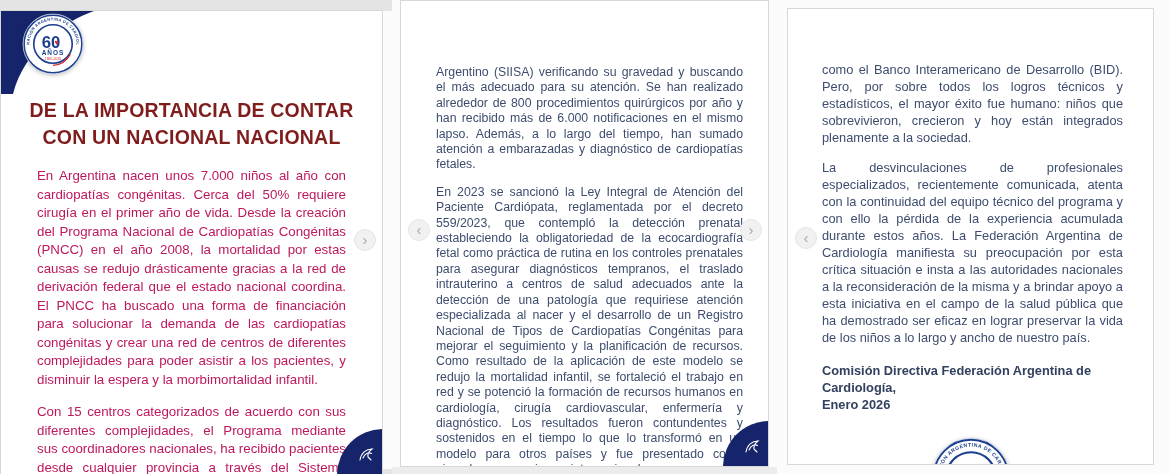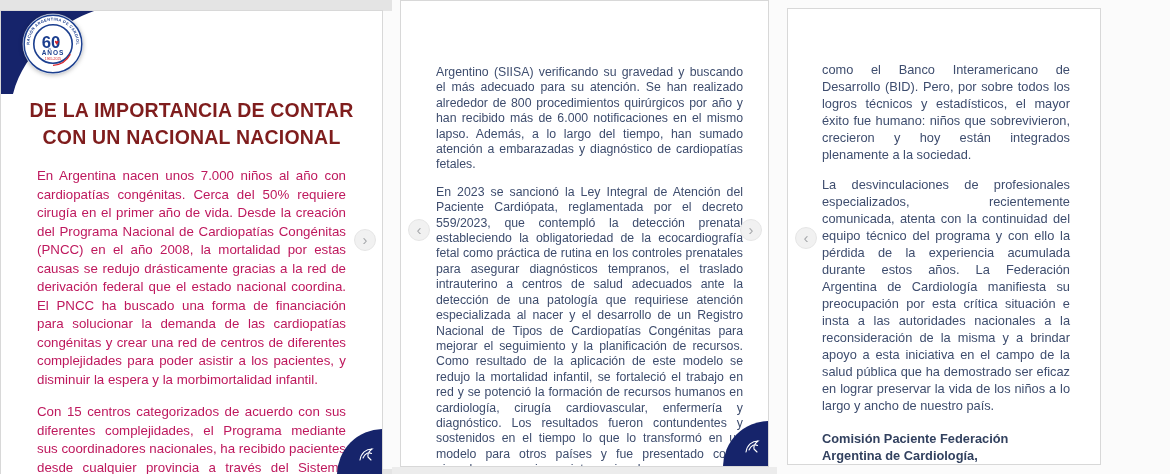--- a/index.html
+++ b/index.html
@@ -22,21 +22,21 @@
 
   .page{
     position:absolute;
     background:#fff;
     border:1px solid #d8d8d8;
     box-sizing:border-box;
     overflow:hidden;
   }
   #page1{left:0;top:10px;width:383px;height:464px;border-bottom:none;}
   #page2{left:400px;top:0;width:369px;height:467px;}
-  #page3{left:787px;top:8px;width:314px;height:457px;}
+  #page3{left:787px;top:8px;width:367px;height:457px;}
 
   
   .corner-tl{position:absolute;top:-1px;left:-1px;line-height:0;}
   .corner-br{
     position:absolute;right:-1px;bottom:-1px;
     width:46px;height:46px;
     background:#16246b;
     border-top-left-radius:100%;
   }
   .corner-br svg{position:absolute;right:7px;bottom:12px;}
@@ -170,21 +170,21 @@
     </div>
   </section>
 
   <section class="page" id="page3">
     <div class="body-3">
       <p>como el Banco Interamericano de Desarrollo (BID). Pero, por sobre todos los logros técnicos y estadísticos, el mayor éxito fue humano: niños que sobrevivieron, crecieron y hoy están integrados plenamente a la sociedad.</p>
       <p>La desvinculaciones de profesionales especializados, recientemente comunicada, atenta con la continuidad del equipo técnico del programa y con ello la pérdida de la experiencia acumulada durante estos años. La Federación Argentina de Cardiología manifiesta su preocupación por esta crítica situación e insta a las autoridades nacionales a la reconsideración de la misma y a brindar apoyo a esta iniciativa en el campo de la salud pública que ha demostrado ser eficaz en lograr preservar la vida de los niños a lo largo y ancho de nuestro país.</p>
     </div>
 
     <div class="signature">
-      <div>Comisión Paciente Federación Argentina de Cardiología,</div>
+      <div>Comisión Directiva Federación Argentina de Cardiología,</div>
       <div>Enero 2026</div>
     </div>
 
     <div class="badge badge-bottom">
       <svg width="80" height="80" viewBox="0 0 100 100">
         <circle cx="50" cy="50" r="48.5" fill="#ffffff" stroke="#cfd6e4" stroke-width="1"></circle>
         <circle cx="50" cy="50" r="46.5" fill="#ffffff" stroke="#1c3f8f" stroke-width="2.4"></circle>
         <path id="rimB" d="M 50,50 m -38,0 a 38,38 0 1,1 76,0" fill="none"></path>
         <text font-size="6.4" font-weight="bold" fill="#1c3f8f" letter-spacing="0.6">
           <textPath href="#rimB" startOffset="50%" text-anchor="middle">FEDERACIÓN ARGENTINA DE CARDIOLOGÍA</textPath>

